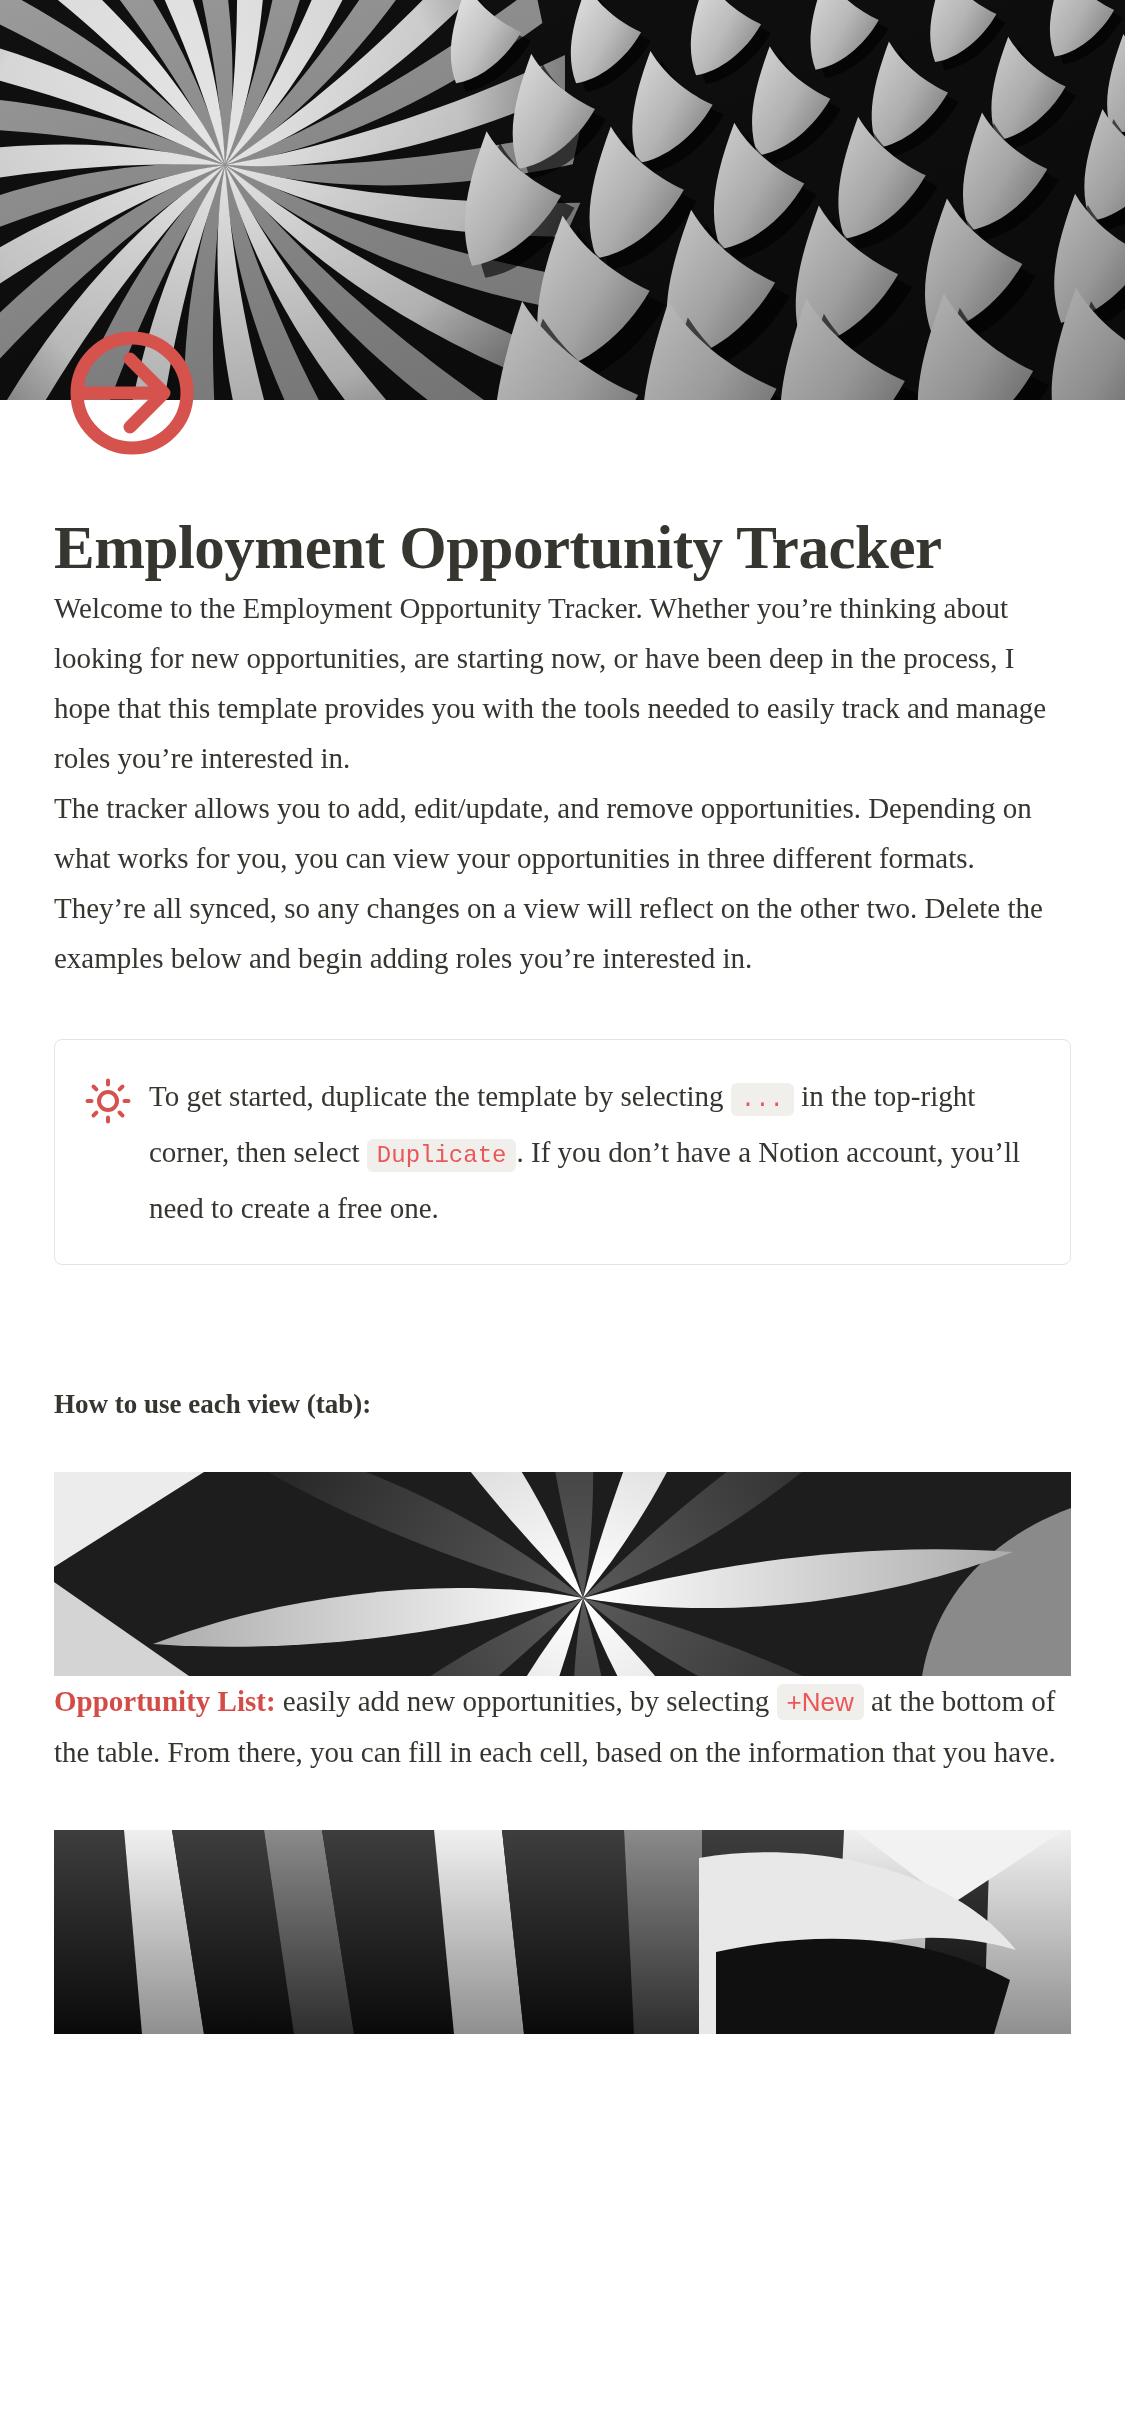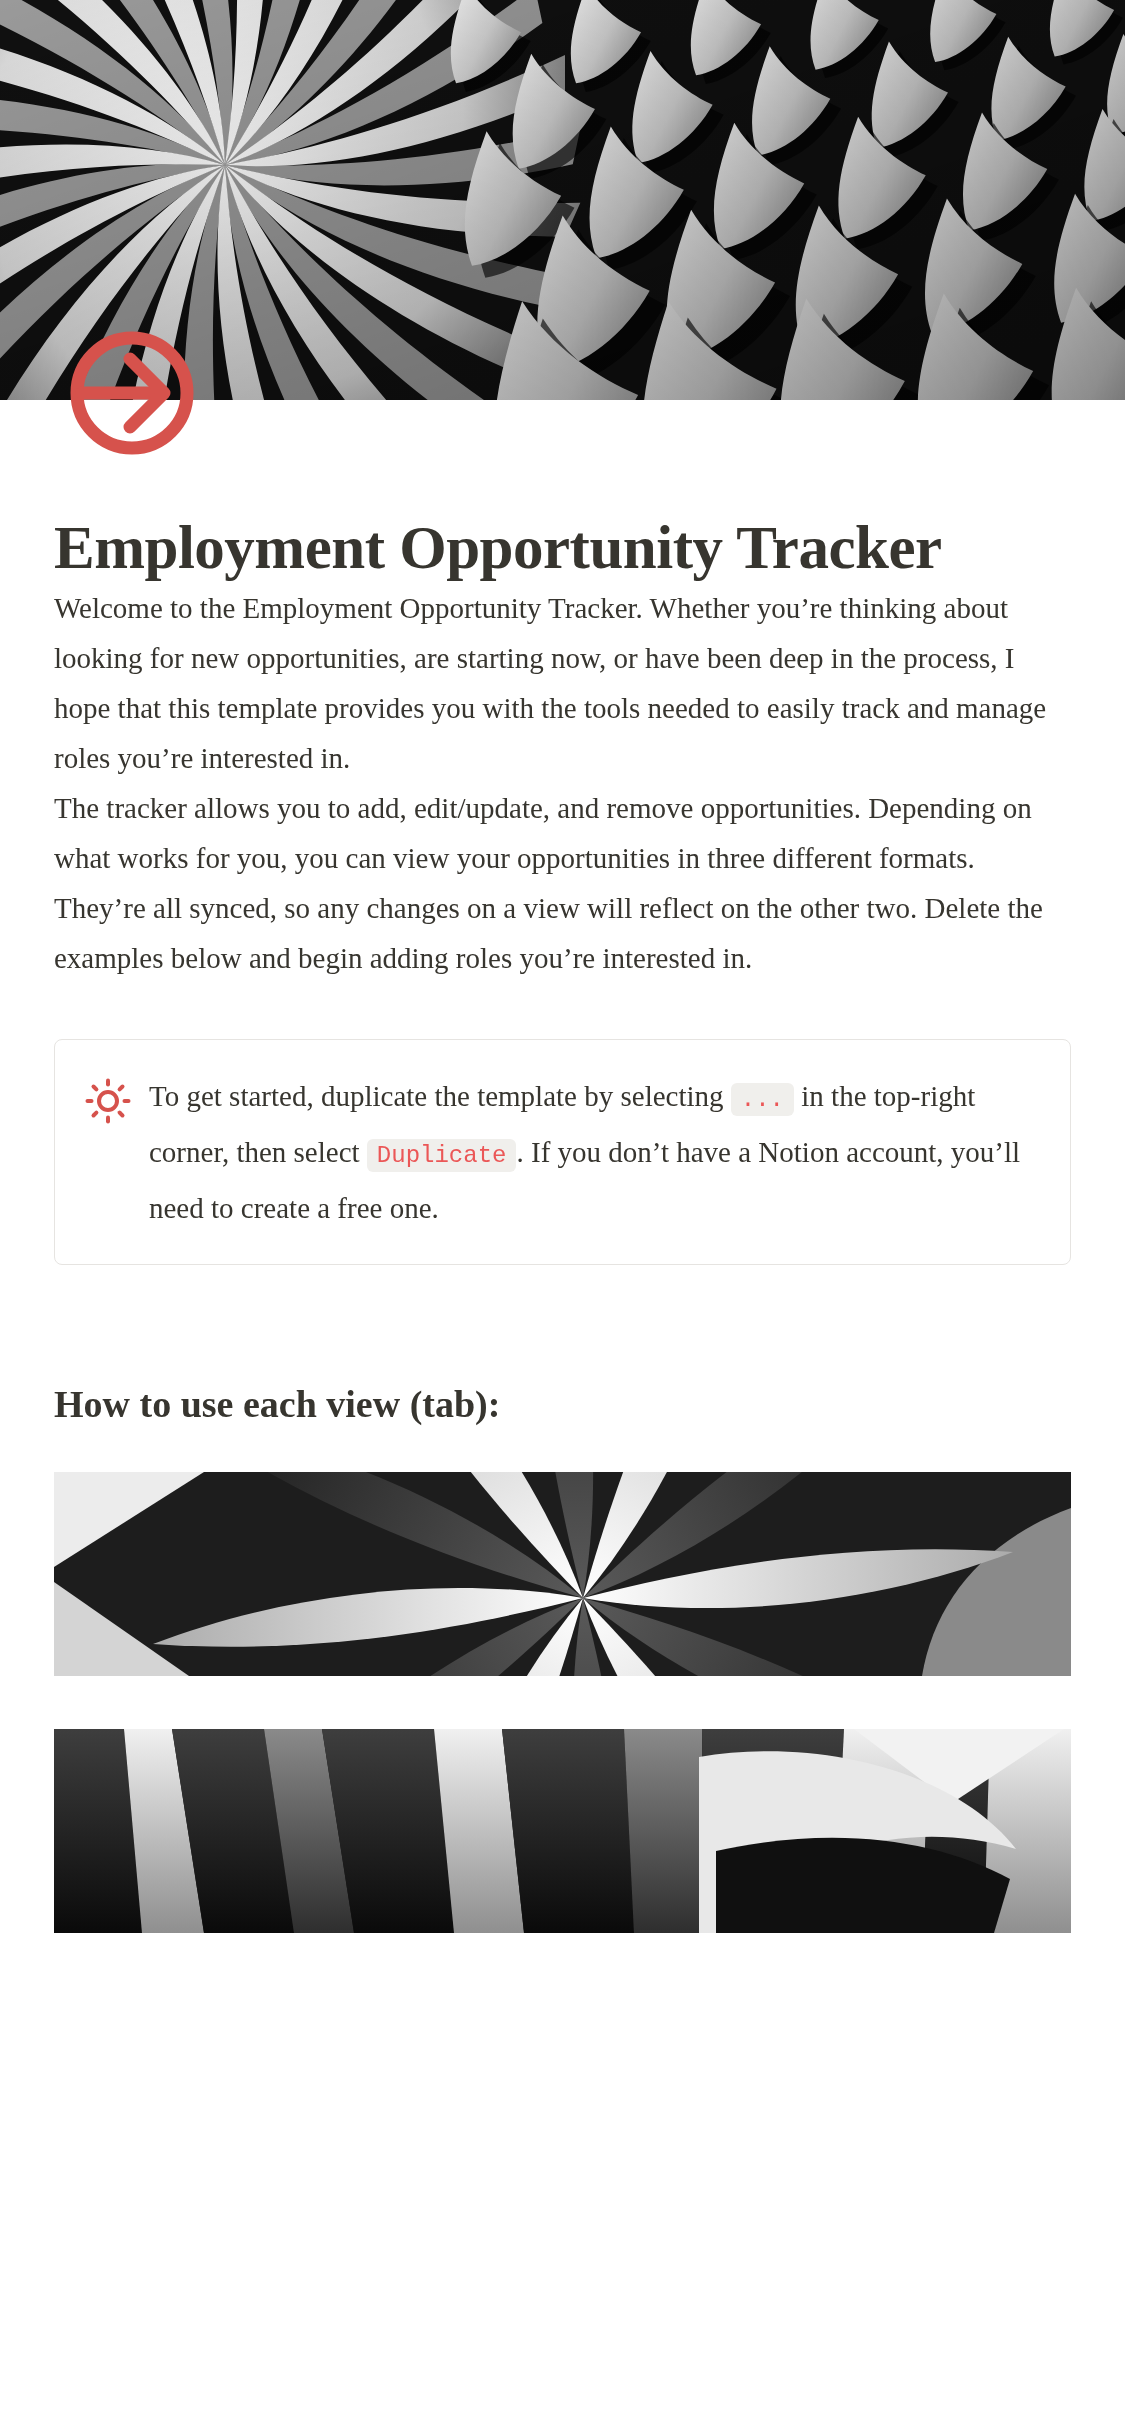--- a/index.html
+++ b/index.html
@@ -36,21 +36,21 @@
     padding:30px 34px 30px 30px;display:flex;align-items:flex-start;background:#fff;
   }
   .callout-icon{width:46px;height:46px;flex:none;margin-top:8px;color:var(--icon-red);}
   .callout-text{margin-left:18px;font-size:29px;line-height:52px;}
   .chip{
     background:var(--chip-bg);border-radius:6px;padding:3px 10px;
     white-space:nowrap;color:var(--code-red);
   }
   .chip.mono{font-family:"Liberation Mono","DejaVu Sans Mono",monospace;font-size:24px;}
   .chip.sans{font-family:"Liberation Sans","DejaVu Sans",sans-serif;font-size:26px;}
-  h2.section-heading{margin:116px 0 16px 0;font-size:38px;line-height:46px;font-weight:700;}
+  h2.section-heading{margin:116px 0 16px 0;font-size:27px;line-height:46px;font-weight:700;}
   .figure{margin-top:45px;width:1017px;height:204px;overflow:hidden;background:#181818;}
   .figure svg{display:block;}
   .figure.fig3{margin-top:53px;}
   .caption{margin-top:21px;}
   .note{margin-top:60px;}
   .board-caption{margin-top:20px;}
   .lead{color:var(--accent-red);font-weight:700;}
 </style>
 </head>
 <body>
@@ -211,20 +211,23 @@
         <use href="#petal" fill="url(#pwL)" transform="rotate(180)"></use>
         <use href="#petal" fill="url(#pwD)" transform="rotate(210)"></use>
         <use href="#petal" fill="url(#pwL)" transform="rotate(240)"></use>
         <use href="#petal" fill="url(#pwD)" transform="rotate(270)"></use>
         <use href="#petal" fill="url(#pwL)" transform="rotate(300)"></use>
         <use href="#petal" fill="url(#pwD)" transform="rotate(330)"></use>
       </g>
     </svg>
   </div>
 
+  <p class="body caption">
+    <span class="lead">Opportunity List:</span><span> easily add new opportunities, by selecting </span><span class="chip sans">+New</span><span> at the bottom of the table. From there, you can fill in each cell, based on the information that you have.</span>
+  </p>
 
 
   <div class="figure fig3">
     <svg width="1017" height="204" viewBox="0 0 1017 204">
       <defs>
         <linearGradient id="plG" x1="0" y1="0" x2="0" y2="1">
           <stop offset="0" stop-color="#f0f0f0"></stop>
             <stop offset="1" stop-color="#8f8f8f"></stop>
         </linearGradient>
         <linearGradient id="dlG" x1="0" y1="0" x2="0" y2="1">

